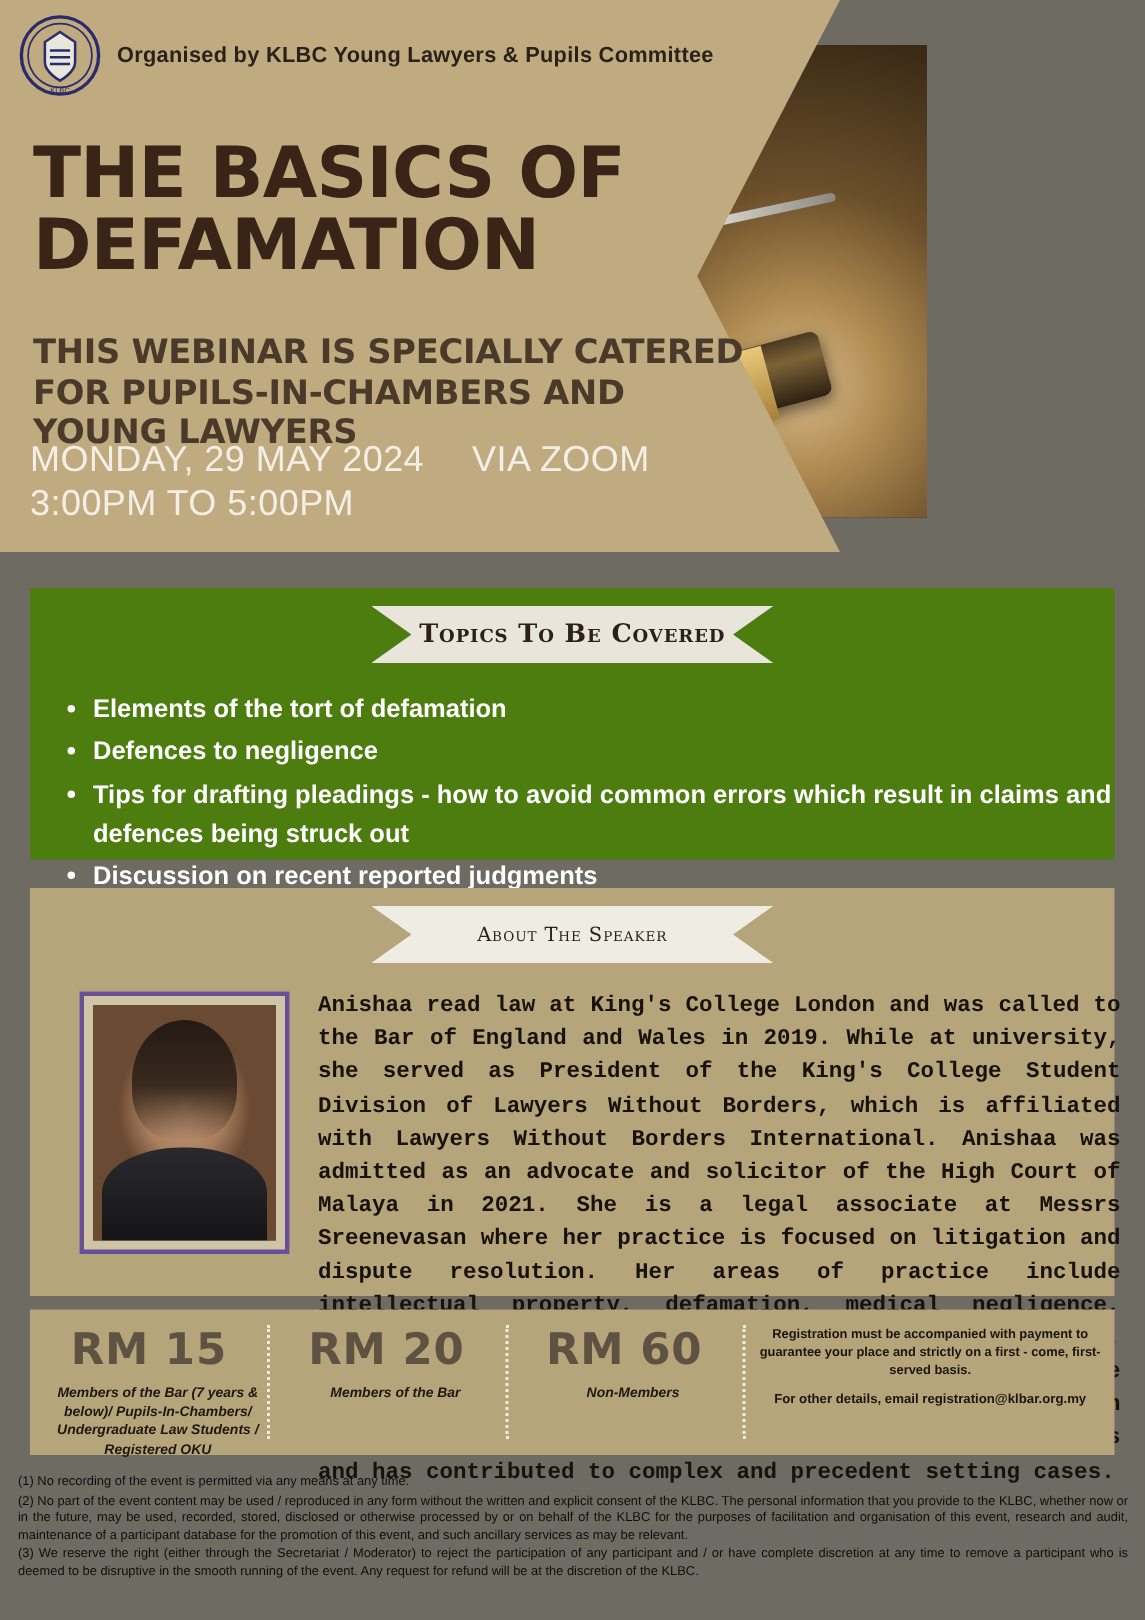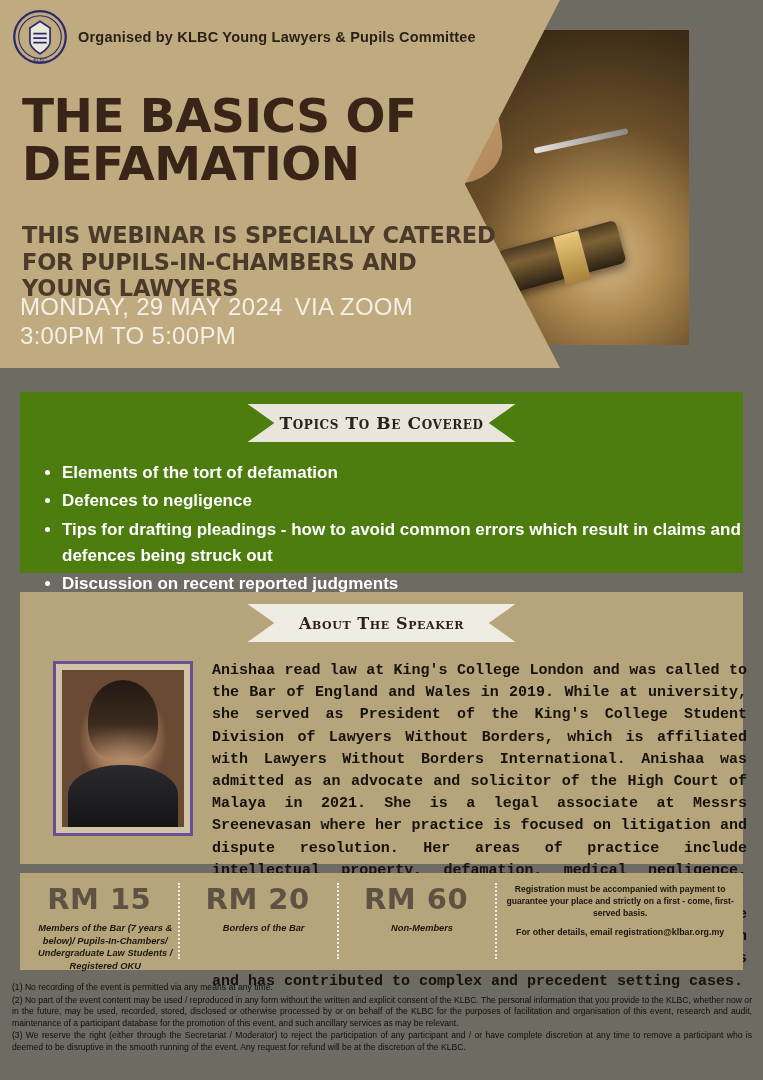--- a/index.html
+++ b/index.html
@@ -11,21 +11,21 @@
   }
   .poster {
     position: relative;
     width: 763px; height: 1080px;
     background: #6e6b62;
   }
 
   
   .header {
     position: relative;
-    width: 689px; height: 368px;
+    width: 618px; height: 368px;
     overflow: hidden;
     background: #6e6b62;
   }
   .header-photo {
     position: absolute;
     right: 0; top: 30px;
     width: 300px; height: 315px;
     background:
       radial-gradient(circle at 72% 72%, #d8b98a 0%, #b08c52 18%, #6b4f2a 42%, #3a2a16 75%),
       linear-gradient(160deg, #8b7454 0%, #5d4a30 55%, #241a0f 100%);
@@ -105,21 +105,21 @@
     letter-spacing: -0.2px;
   }
   .datetime {
     position: absolute; left: 20px; top: 292px;
     width: 520px;
     font-size: 24px;
     line-height: 1.22;
     color: #f3efe6;
     letter-spacing: .3px;
   }
-  .datetime .zoom { margin-left: 12px; }
+  .datetime .zoom { margin-left: 32px; }
 
   
   .topics-box {
     position: absolute; left: 20px; top: 392px;
     width: 723px; height: 181px;
     background: #4d7c0f;
   }
   .ribbon {
     position: relative;
     margin: 0 auto;
@@ -157,22 +157,22 @@
     position: relative;
     margin: 0 auto;
     width: 268px; height: 38px;
     top: 12px;
     background: #efece3;
     clip-path: polygon(0 0, 100% 0, 90% 50%, 100% 100%, 0 100%, 10% 50%);
     display: flex; align-items: center; justify-content: center;
   }
   .ribbon2 span {
     font-family: "DejaVu Serif", serif;
-    font-weight: bold;
-    font-size: 16px;
+    font-weight: normal;
+    font-size: 13px;
     color: #2c2119;
     letter-spacing: .6px;
     font-variant: small-caps;
   }
   .portrait-frame {
     position: absolute; left: 33px; top: 69px;
     width: 140px; height: 175px;
     border: 3px solid #6b4f96;
     background: #cfc4a5;
     padding: 6px;
@@ -343,21 +343,21 @@
     <div class="speaker-bio">Anishaa read law at King's College London and was called to the Bar of England and Wales in 2019. While at university, she served as President of the King's College Student Division of Lawyers Without Borders, which is affiliated with Lawyers Without Borders International. Anishaa was admitted as an advocate and solicitor of the High Court of Malaya in 2021. She is a legal associate at Messrs Sreenevasan where her practice is focused on litigation and dispute resolution. Her areas of practice include intellectual property, defamation, medical negligence, trusts, probate and administration, family law, land law, and commercial law. Anishaa also maintains a diverse portfolio of public interest files. She has appeared in trials and hearings at all levels of the Malaysian courts and has contributed to complex and precedent setting cases.</div>
   </div>
 
   <div class="fees-box">
     <div class="fee-col">
       <div class="fee-amount">RM 15</div>
       <div class="fee-desc">Members of the Bar (7 years &amp; below)/ Pupils-In-Chambers/ Undergraduate Law Students / Registered OKU</div>
     </div>
     <div class="fee-col">
       <div class="fee-amount">RM 20</div>
-      <div class="fee-desc">Borders of the Bar</div>
+      <div class="fee-desc">Members of the Bar</div>
     </div>
     <div class="fee-col">
       <div class="fee-amount">RM 60</div>
       <div class="fee-desc">Non-Members</div>
     </div>
     <div class="register-col">
       <div class="register-note">Registration must be accompanied with payment  to guarantee your  place and strictly on a first - come,  first-served basis.</div>
       <div class="register-email">For other details, email registration@klbar.org.my</div>
     </div>
   </div>

